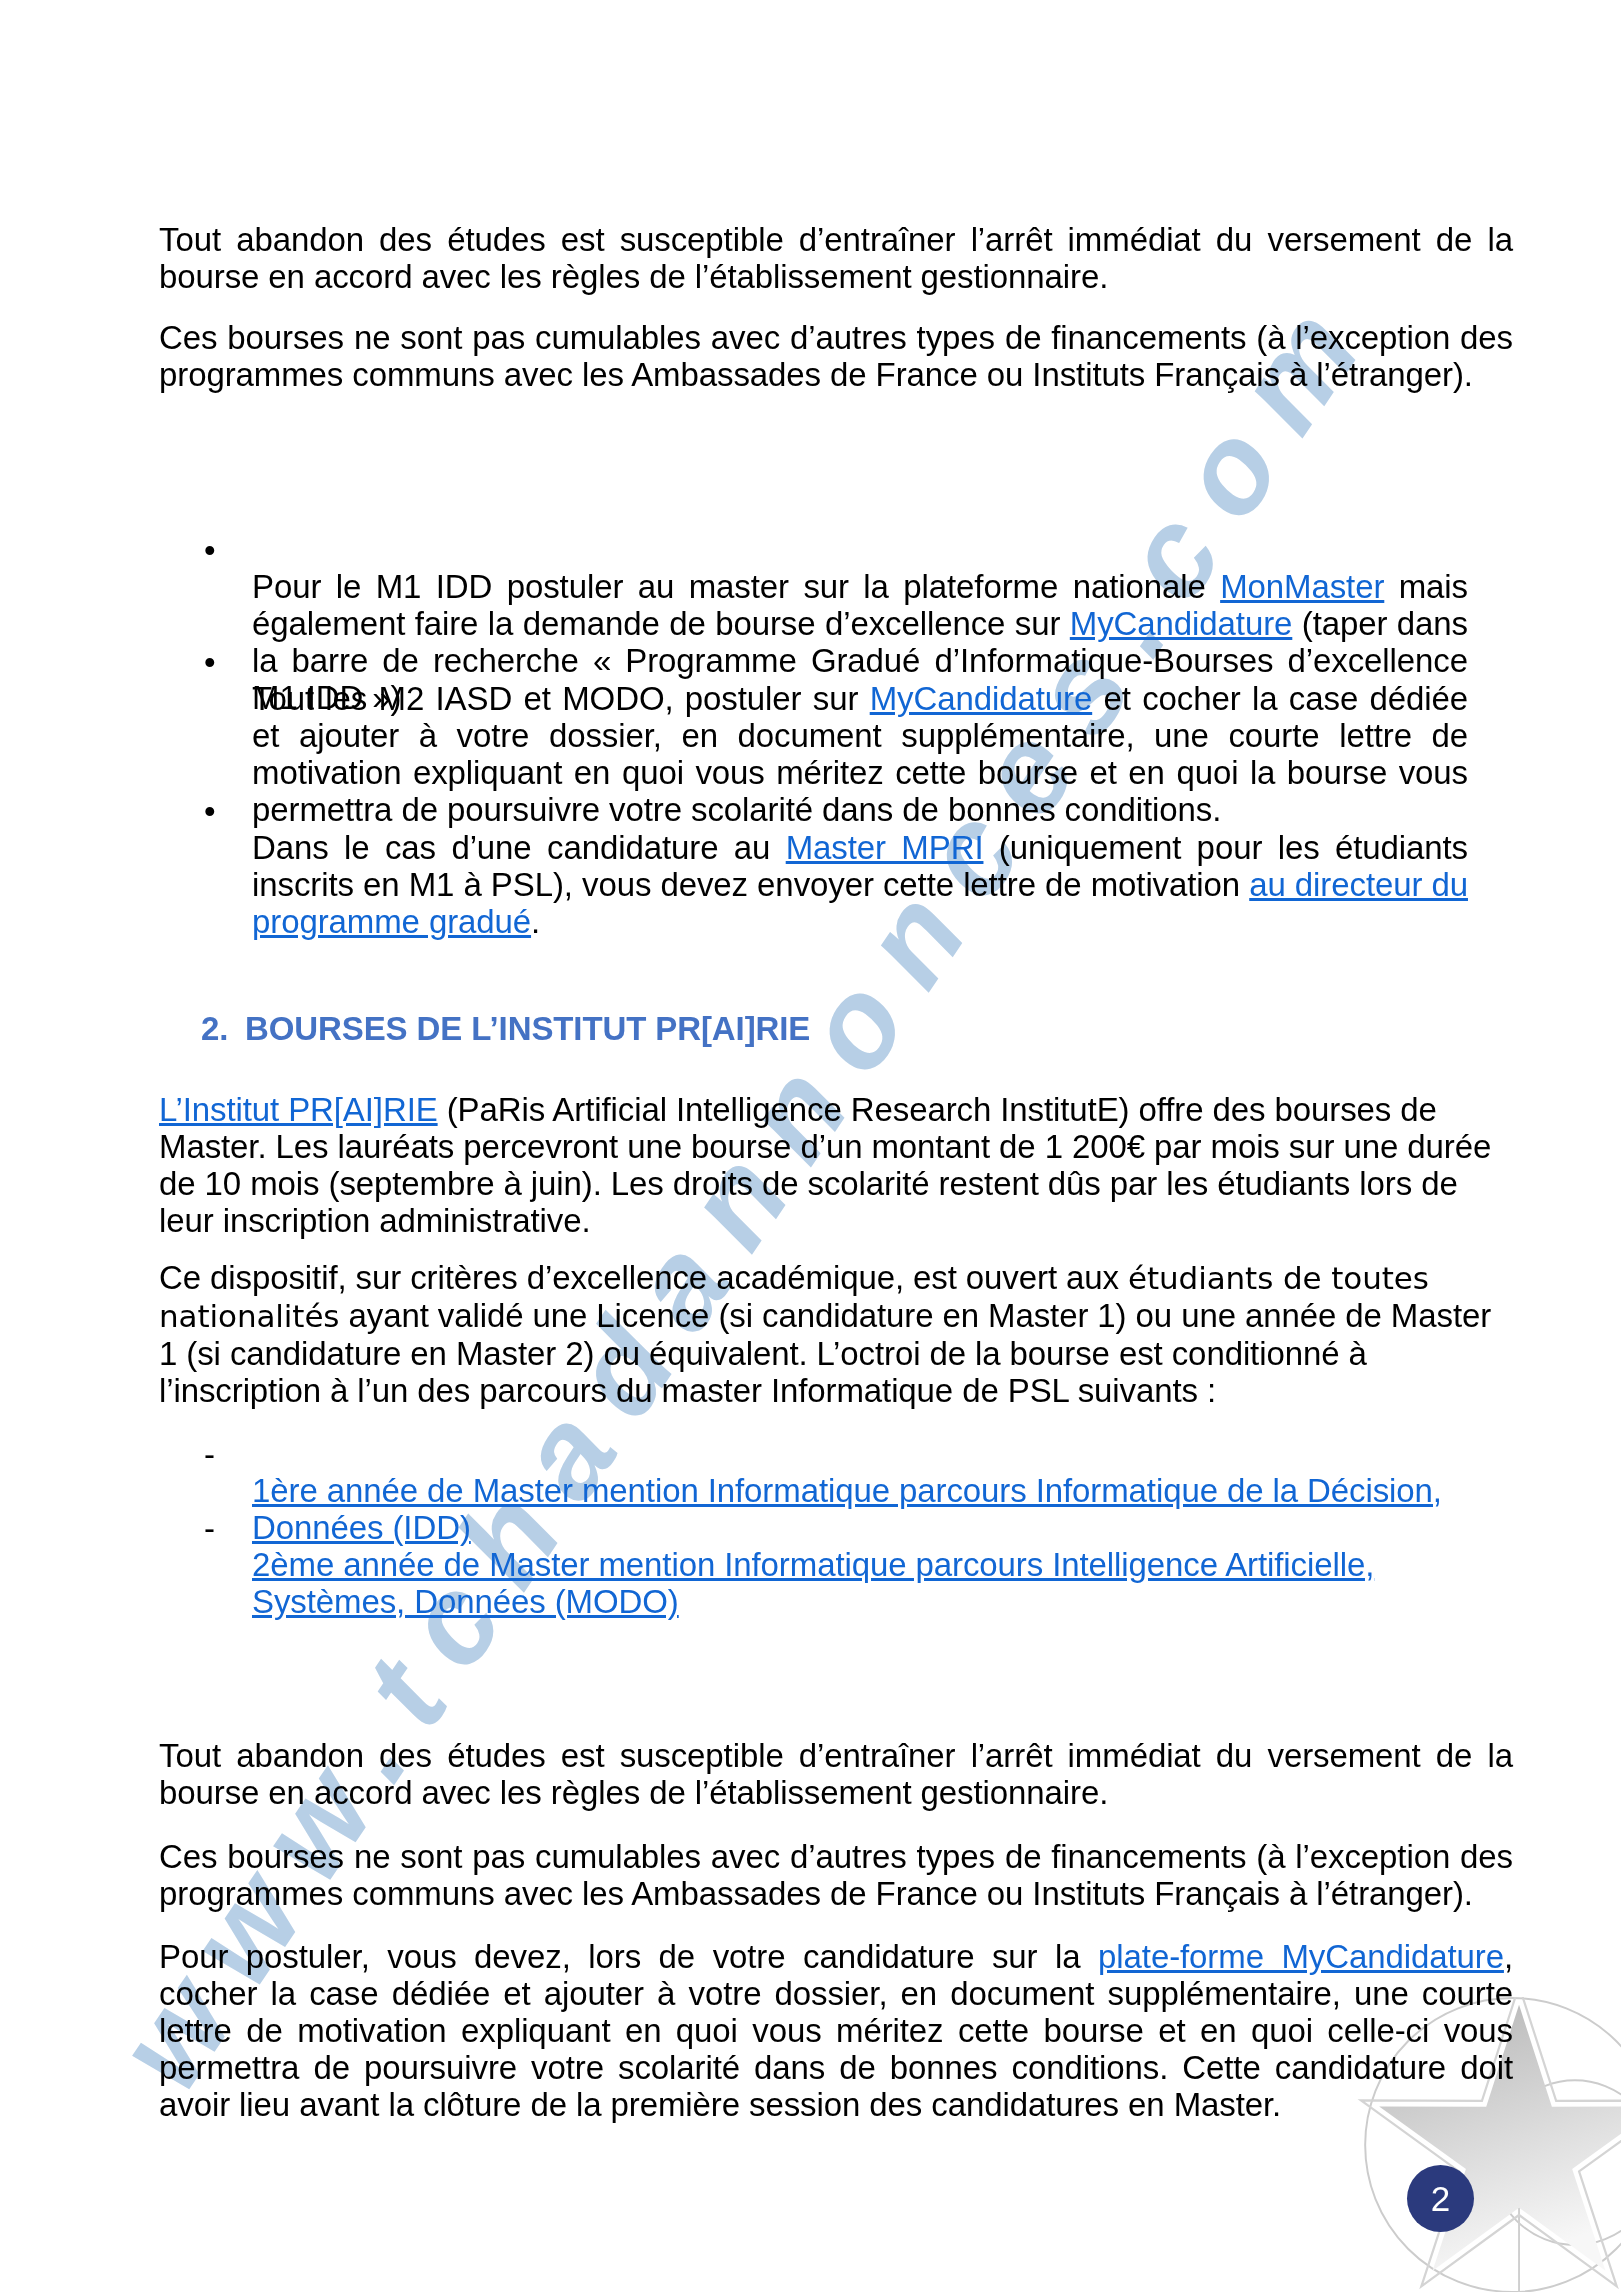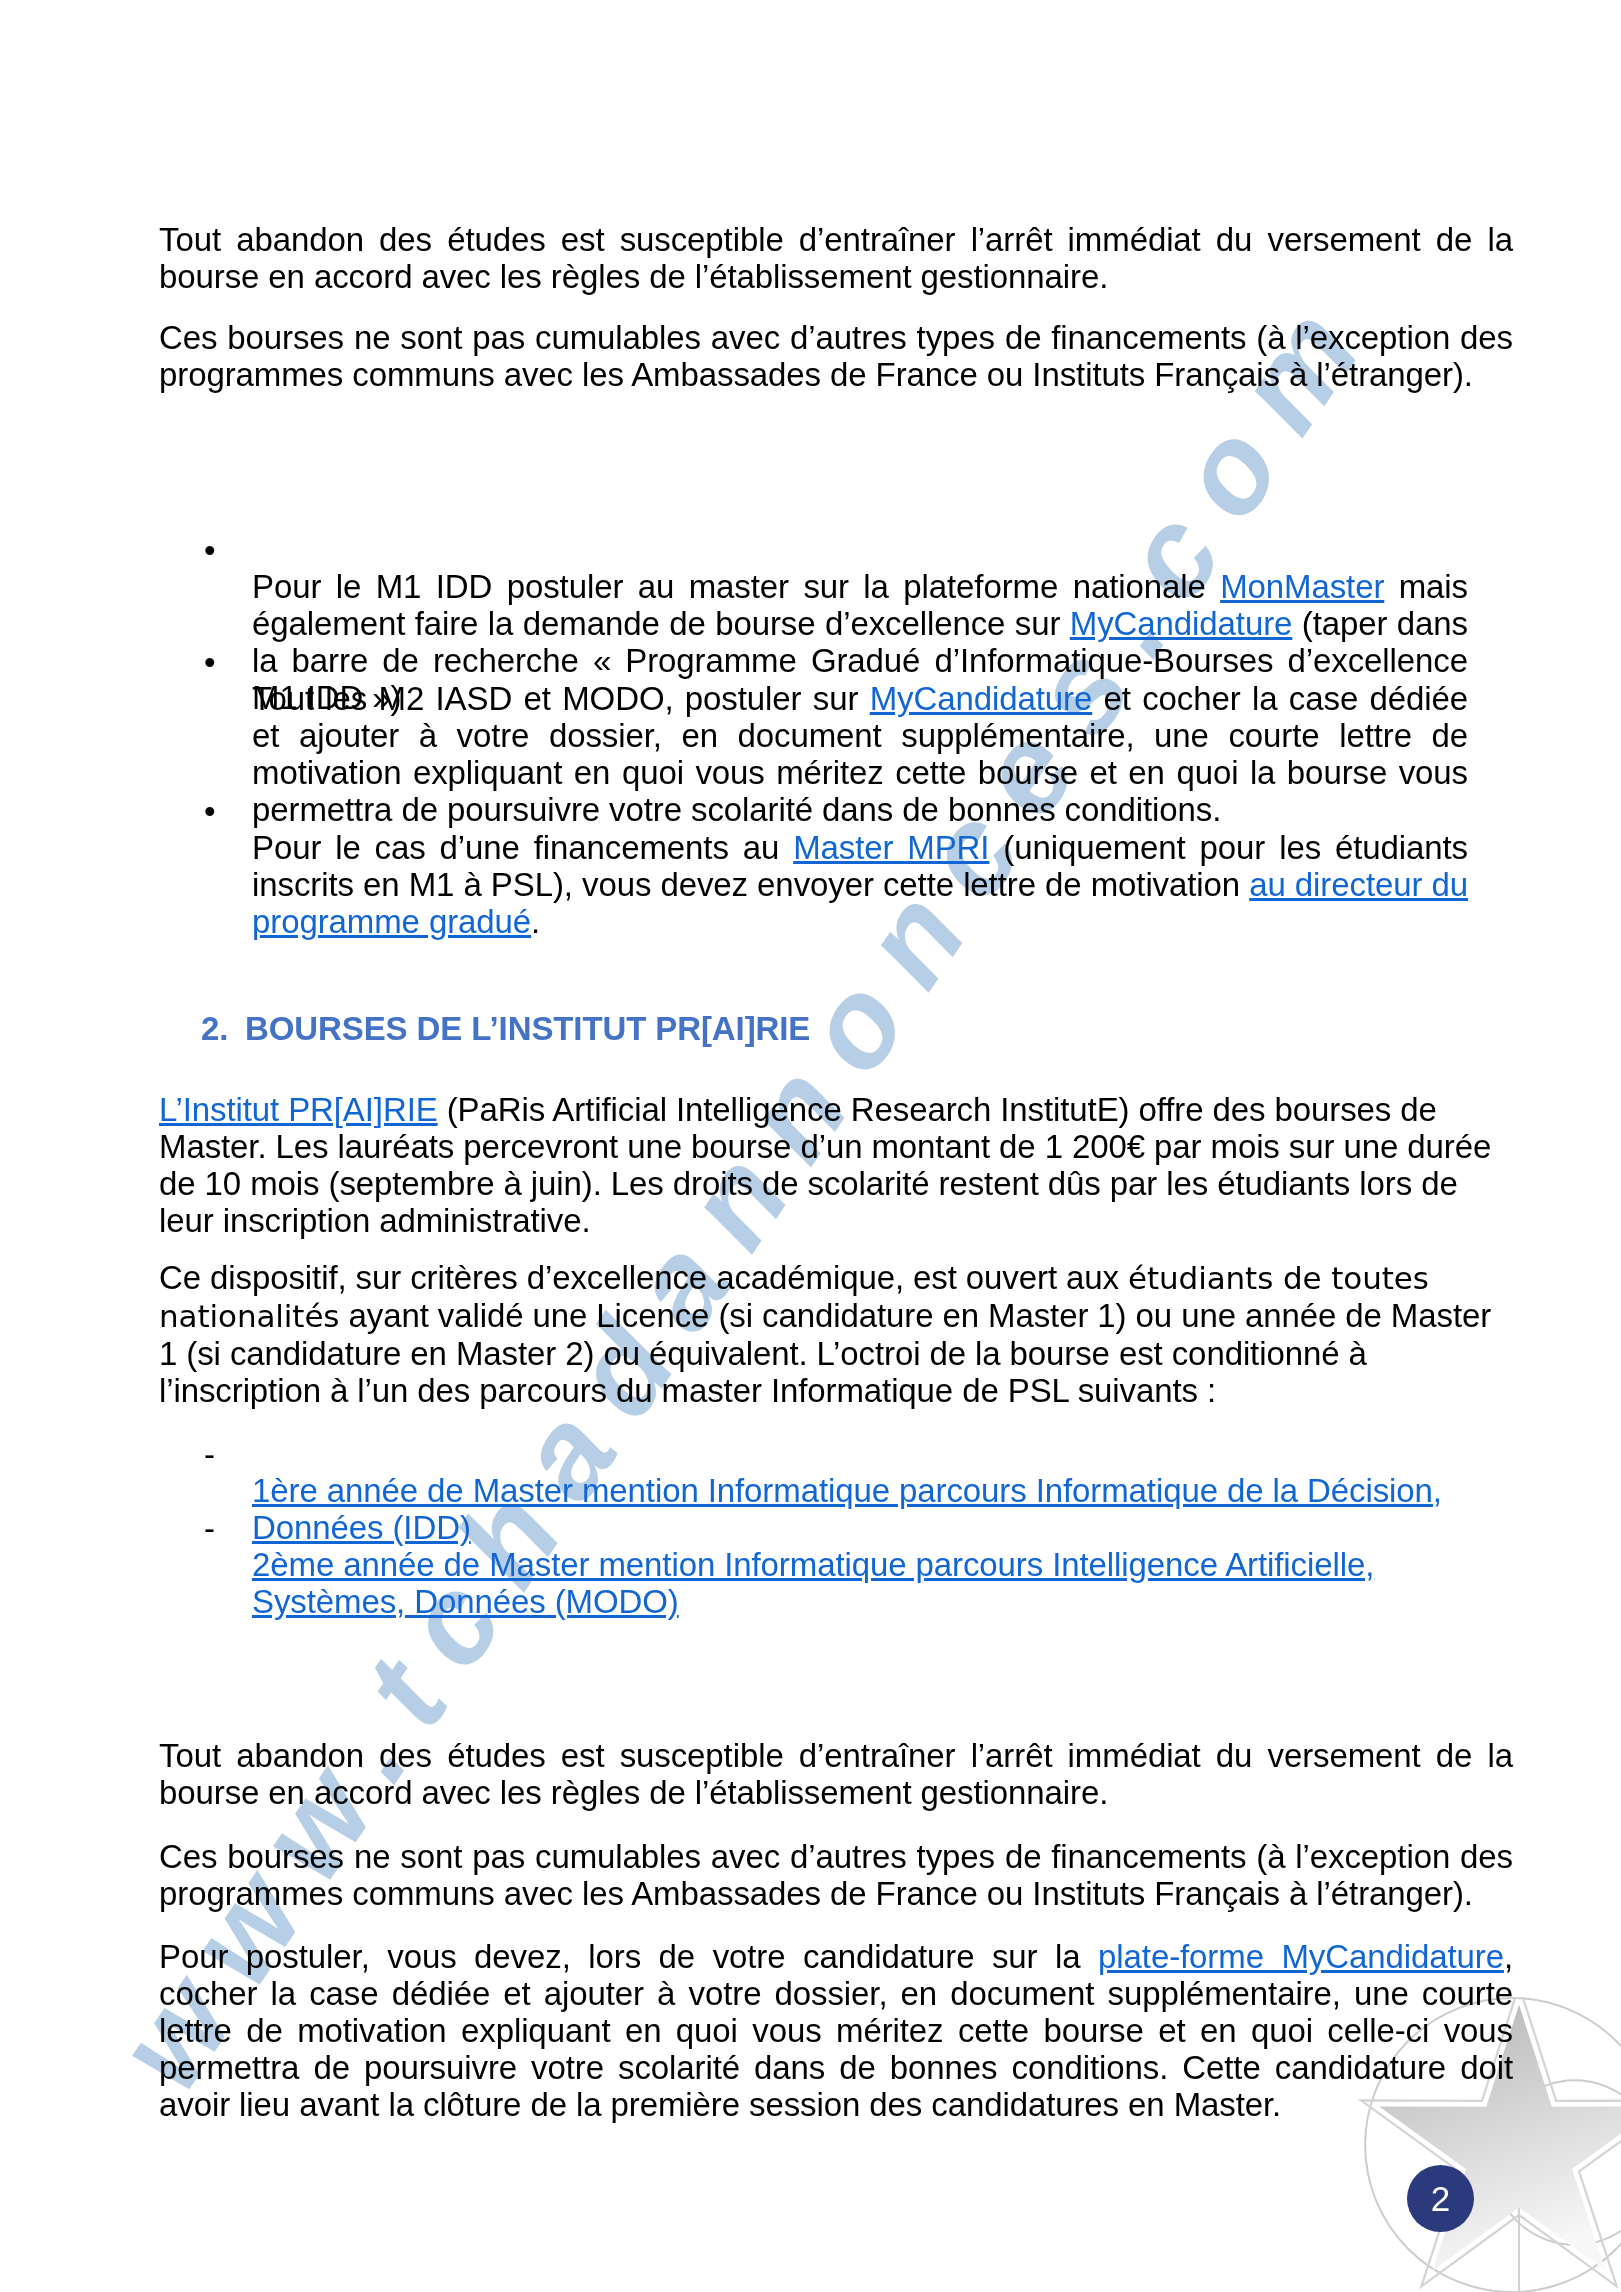--- a/index.html
+++ b/index.html
@@ -86,21 +86,21 @@
       <div class="block bullet justify li" style="top: 532px;">
         <span class="marker">•</span>
         <span class="content"><span>Pour le M1 IDD postuler au master sur la plateforme nationale </span><a href="#" class="doclink">MonMaster</a><span> mais également faire la demande de bourse d’excellence sur </span><a href="#" class="doclink">MyCandidature</a><span> (taper dans la barre de recherche «&nbsp;Programme Gradué d’Informatique-Bourses d’excellence M1 IDD&nbsp;»)</span></span>
       </div>
       <div class="block bullet justify li" style="top: 644px;">
         <span class="marker">•</span>
         <span class="content"><span>Tout les M2 IASD et MODO, postuler sur </span><a href="#" class="doclink">MyCandidature</a><span> et cocher la case dédiée et ajouter à votre dossier, en document supplémentaire, une courte lettre de motivation expliquant en quoi vous méritez cette bourse et en quoi la bourse vous permettra de poursuivre votre scolarité dans de bonnes conditions.</span></span>
       </div>
       <div class="block bullet justify li" style="top: 793px;">
         <span class="marker">•</span>
-        <span class="content"><span>Pour le cas d’une financements au </span><a href="#" class="doclink">Master MPRI</a><span> (uniquement pour les étudiants inscrits en M1 à PSL), vous devez envoyer cette lettre de motivation </span><a href="#" class="doclink">au directeur du programme gradué</a><span>.</span></span>
+        <span class="content"><span>Dans le cas d’une candidature au </span><a href="#" class="doclink">Master MPRI</a><span> (uniquement pour les étudiants inscrits en M1 à PSL), vous devez envoyer cette lettre de motivation </span><a href="#" class="doclink">au directeur du programme gradué</a><span>.</span></span>
       </div>
       <div class="block heading" style="top: 1010px;">
         <span class="hnum">2.</span>
         <span class="content"><span>BOURSES DE L’INSTITUT PR[AI]RIE</span></span>
       </div>
       <div class="block para" style="top: 1091px;">
         <span class="content"><a href="#" class="doclink">L’Institut PR[AI]RIE</a><span> (PaRis Artificial Intelligence Research InstitutE) offre des bourses de Master. Les lauréats percevront une bourse d’un montant de 1&nbsp;200€ par mois sur une durée de 10 mois (septembre à juin). Les droits de scolarité restent dûs par les étudiants lors de leur inscription administrative.</span></span>
       </div>
       <div class="block para" style="top: 1259px;">
         <span class="content"><span>Ce dispositif, sur critères d’excellence académique, est ouvert aux </span><span class="altfont">étudiants de toutes nationalités</span><span> ayant validé une Licence (si candidature en Master 1) ou une année de Master 1 (si candidature en Master 2) ou équivalent. L’octroi de la bourse est conditionné à l’inscription à l’un des parcours du master Informatique de PSL suivants :</span></span>

